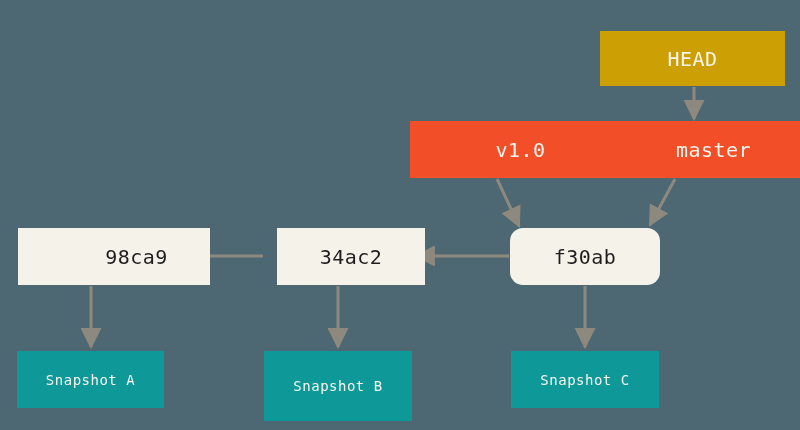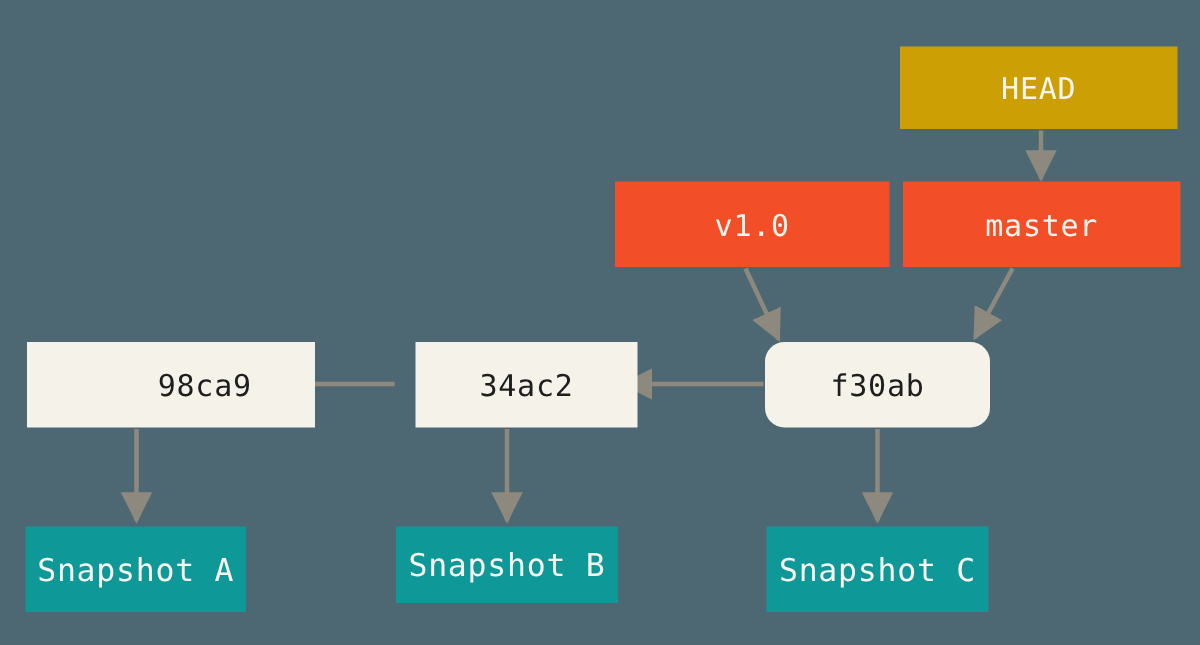--- a/index.html
+++ b/index.html
@@ -33,42 +33,43 @@
     display: flex;
     align-items: center;
     justify-content: center;
     font-size: 20px;
     letter-spacing: 0.5px;
     user-select: none;
   }
   .ref {
     background: var(--ref-fill, #F24E27);
     color: var(--light-text, #F7F5EE);
+    padding-left: 19px;
   }
   .head {
     background: var(--head-fill, #CCA004);
     color: var(--light-text, #F7F5EE);
   }
   .commit {
     background: var(--commit-fill, #F4F2E9);
     color: var(--dark-text, #1E1E1E);
   }
   .snapshot {
     background: var(--snapshot-fill, #0E9898);
     color: var(--light-text, #F7F5EE);
-    font-size: 21px;
+    font-size: 14px;
   }
   #node-head   { left: 600px; top:  31px; width: 185px; height: 55px; }
   #node-master { left: 602px; top: 121px; width: 185px; height: 57px; }
   #node-tag    { left: 410px; top: 121px; width: 183px; height: 57px; }
   #node-f30ab  { left: 510px; top: 228px; width: 150px; height: 57px; border-radius: 13px; }
   #node-34ac2  { left: 277px; top: 228px; width: 148px; height: 57px; }
   #node-98ca9  { left:  18px; top: 228px; width: 147px; height: 57px; padding-left: 45px; }
   #node-snap-a { left:  17px; top: 351px; width: 147px; height: 57px; }
-  #node-snap-b { left: 264px; top: 351px; width: 148px; height: 51px; }
+  #node-snap-b { left: 264px; top: 351px; width: 148px; height: 70px; }
   #node-snap-c { left: 511px; top: 351px; width: 148px; height: 57px; }
 </style>
 </head>
 <body>
 
 <div class="stage">
 
   <svg class="edges" width="800" height="430" viewBox="0 0 800 430">
     <defs>
       <marker id="ah" viewBox="0 0 10 10" refX="9" refY="5" markerWidth="7" markerHeight="7" orient="auto-start-reverse">

